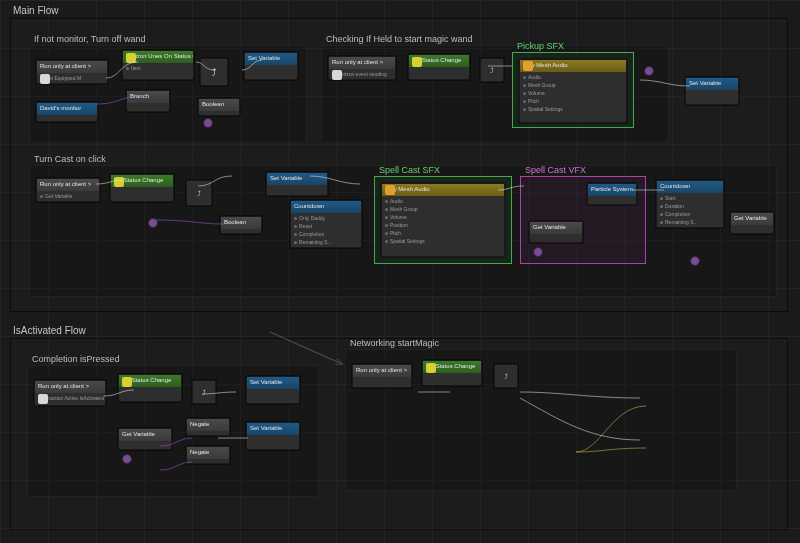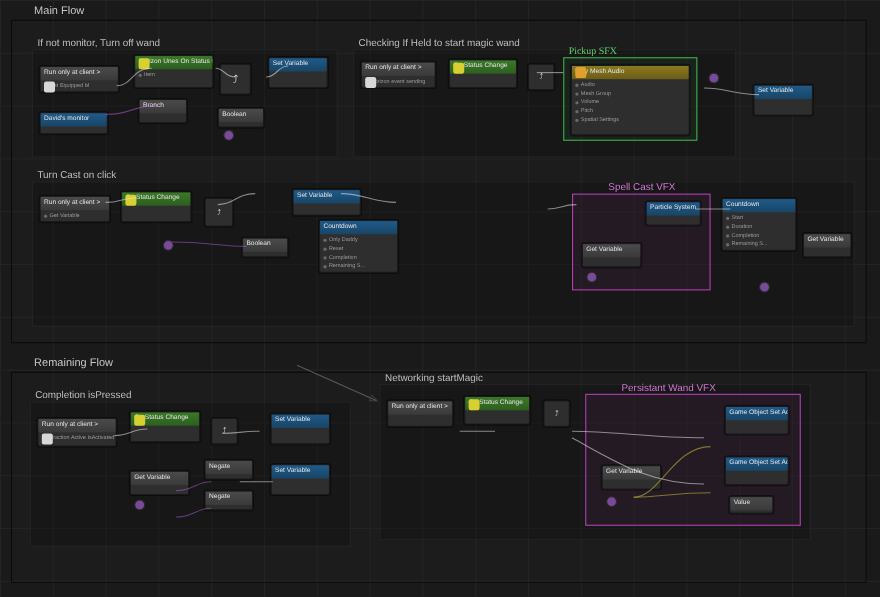--- a/index.html
+++ b/index.html
@@ -1,23 +1,23 @@
 <!DOCTYPE html>
 <html><head>
 <meta charset="utf-8">
 <style>
   html,body{margin:0;padding:0;background:#1a1a1a;font-family:"Segoe UI",Arial,sans-serif;color:#a8a8a8;font-size:7px;width:800px;height:543px;overflow:hidden;}
   .canvas{position:relative;width:800px;height:543px;background-image:linear-gradient(#242424 1px,transparent 1px),linear-gradient(90deg,#242424 1px,transparent 1px);background-size:48px 48px;}
   .section{position:absolute;border:1px solid rgba(0,0,0,.6);background:rgba(35,35,35,.35);}
-  .section-title{position:absolute;left:20px;top:-14px;font-size:10px;color:#c6c6c6;}
+  .section-title{position:absolute;left:2px;top:-14px;font-size:10px;color:#c6c6c6;}
   .group{position:absolute;border:1px solid rgba(255,255,255,.05);}
   .group.green{border:1px solid #3fae4a;background:rgba(63,174,74,.08);}
-  .group.green>.gtitle{color:#64d26d;font-family:Liberation Serif, serif;}
+  .group.green>.gtitle{color:#64d26d;}
   .group.magenta{border:1px solid #b03fb0;background:rgba(176,63,176,.08);}
-  .group.magenta>.gtitle{color:#d074d6;margin-left:28px;}
+  .group.magenta>.gtitle{color:#d074d6;}
   .group.dim{background:rgba(0,0,0,.15);}
   .gtitle{position:absolute;left:4px;top:-12px;font-size:9px;color:#bdbdbd;}
   .node{position:absolute;background:#2e2e2e;border:1px solid #1a1a1a;border-radius:2px;box-shadow:0 0 0 1px rgba(0,0,0,.4);}
   .node .hdr{height:10px;padding:1px 3px;font-size:6px;line-height:9px;color:#e4e4e4;white-space:nowrap;overflow:hidden;}
   .node .body{display:flex;flex-direction:column;padding:2px 3px;gap:1px;}
   .hdr.green{background:linear-gradient(#3a7a28,#2c5e1f);}
   .hdr.yellow{background:linear-gradient(#8a7a1f,#6a5c18);}
   .hdr.blue{background:linear-gradient(#1f5a8a,#184565);}
   .hdr.grey{background:linear-gradient(#4a4a4a,#3a3a3a);}
   .port{font-size:5px;color:#9a9a9a;line-height:7px;white-space:nowrap;display:flex;align-items:center;gap:2px;}
@@ -144,20 +144,35 @@
     <div class="node" style="left:260px;top:34px;width:70px;height:46px">
       <div class="hdr blue">Countdown</div>
       <div class="body">
         <span class="port">Only Daddy</span>
         <span class="port">Reset</span>
         <span class="port">Completion</span>
         <span class="port">Remaining S...</span>
       </div>
     </div>
 
+    <div class="group green" style="left:344px;top:10px;width:136px;height:86px">
+      <div class="gtitle">Spell Cast SFX</div>
+      <div class="node" style="left:6px;top:6px;width:122px;height:72px">
+        <div class="hdr yellow">Play Mesh Audio</div>
+        <div class="icon speaker" style="left:3px;top:1px"></div>
+        <div class="body">
+          <span class="port">Audio</span>
+          <span class="port">Mesh Group</span>
+          <span class="port">Volume</span>
+          <span class="port">Position</span>
+          <span class="port">Pitch</span>
+          <span class="port">Spatial Settings</span>
+        </div>
+      </div>
+    </div>
 
     <div class="group magenta" style="left:490px;top:10px;width:124px;height:86px">
       <div class="gtitle">Spell Cast VFX</div>
       <div class="node" style="left:66px;top:6px;width:48px;height:20px">
         <div class="hdr blue">Particle System</div>
       </div>
       <div class="node" style="left:8px;top:44px;width:52px;height:20px">
         <div class="hdr grey">Get Variable</div>
       </div>
       <div class="dot" style="left:12px;top:70px"></div>
@@ -173,21 +188,21 @@
       </div>
     </div>
     <div class="node" style="left:700px;top:46px;width:42px;height:20px">
       <div class="hdr grey">Get Variable</div>
     </div>
     <div class="dot" style="left:660px;top:90px"></div>
   </div>
 </div>
 
 <div class="section" style="left:10px;top:338px;width:776px;height:190px">
-  <div class="section-title">Remaining Flow</div>
+  <div class="section-title">IsActivated Flow</div>
 
   <div class="group dim" style="left:16px;top:26px;width:290px;height:130px">
     <div class="gtitle">Completion isPressed</div>
 
     <div class="node" style="left:6px;top:14px;width:70px;height:24px">
       <div class="hdr grey">Run only at client &gt;</div>
       <div class="body">
             <span class="port">Interaction Active
 IsActivated</span>
           </div>
@@ -224,39 +239,20 @@
 
     <div class="node" style="left:6px;top:14px;width:58px;height:22px">
       <div class="hdr grey">Run only at client &gt;</div>
     </div>
     <div class="node" style="left:76px;top:10px;width:58px;height:24px">
       <div class="hdr green">On Status Change</div>
       <div class="icon bolt" style="left:3px;top:2px"></div>
     </div>
     <div class="node" style="left:148px;top:14px;width:22px;height:22px;display:flex;align-items:center;justify-content:center;color:#ddd">⤴</div>
 
-    <div class="group magenta" style="left:186px;top:8px;width:194px;height:118px">
-      <div class="gtitle">Persistant Wand VFX</div>
-
-      <div class="node" style="left:126px;top:10px;width:56px;height:24px">
-        <div class="hdr blue">Game Object
-Set Active</div>
-      </div>
-      <div class="node" style="left:126px;top:56px;width:56px;height:24px">
-        <div class="hdr blue">Game Object
-Set Active</div>
-      </div>
-      <div class="node" style="left:14px;top:64px;width:52px;height:20px">
-        <div class="hdr grey">Get Variable</div>
-      </div>
-      <div class="node" style="left:130px;top:92px;width:38px;height:14px">
-        <div class="hdr grey">Value</div>
-      </div>
-      <div class="dot" style="left:18px;top:92px"></div>
-    </div>
   </div>
 </div>
 
 <svg class="arrow" style="left:264px;top:326px;width:90px;height:46px">
   <defs>
         <marker id="ah" markerWidth="8" markerHeight="8" refX="6" refY="3" orient="auto">
           <path d="M0,0 L7,3 L0,6 Z" fill="#ff2a2a"></path>
         </marker>
       </defs>
   <path d="M6,6 L78,38" stroke="#ff2a2a" stroke-width="3" fill="none" marker-end="url(#ah)"></path>

